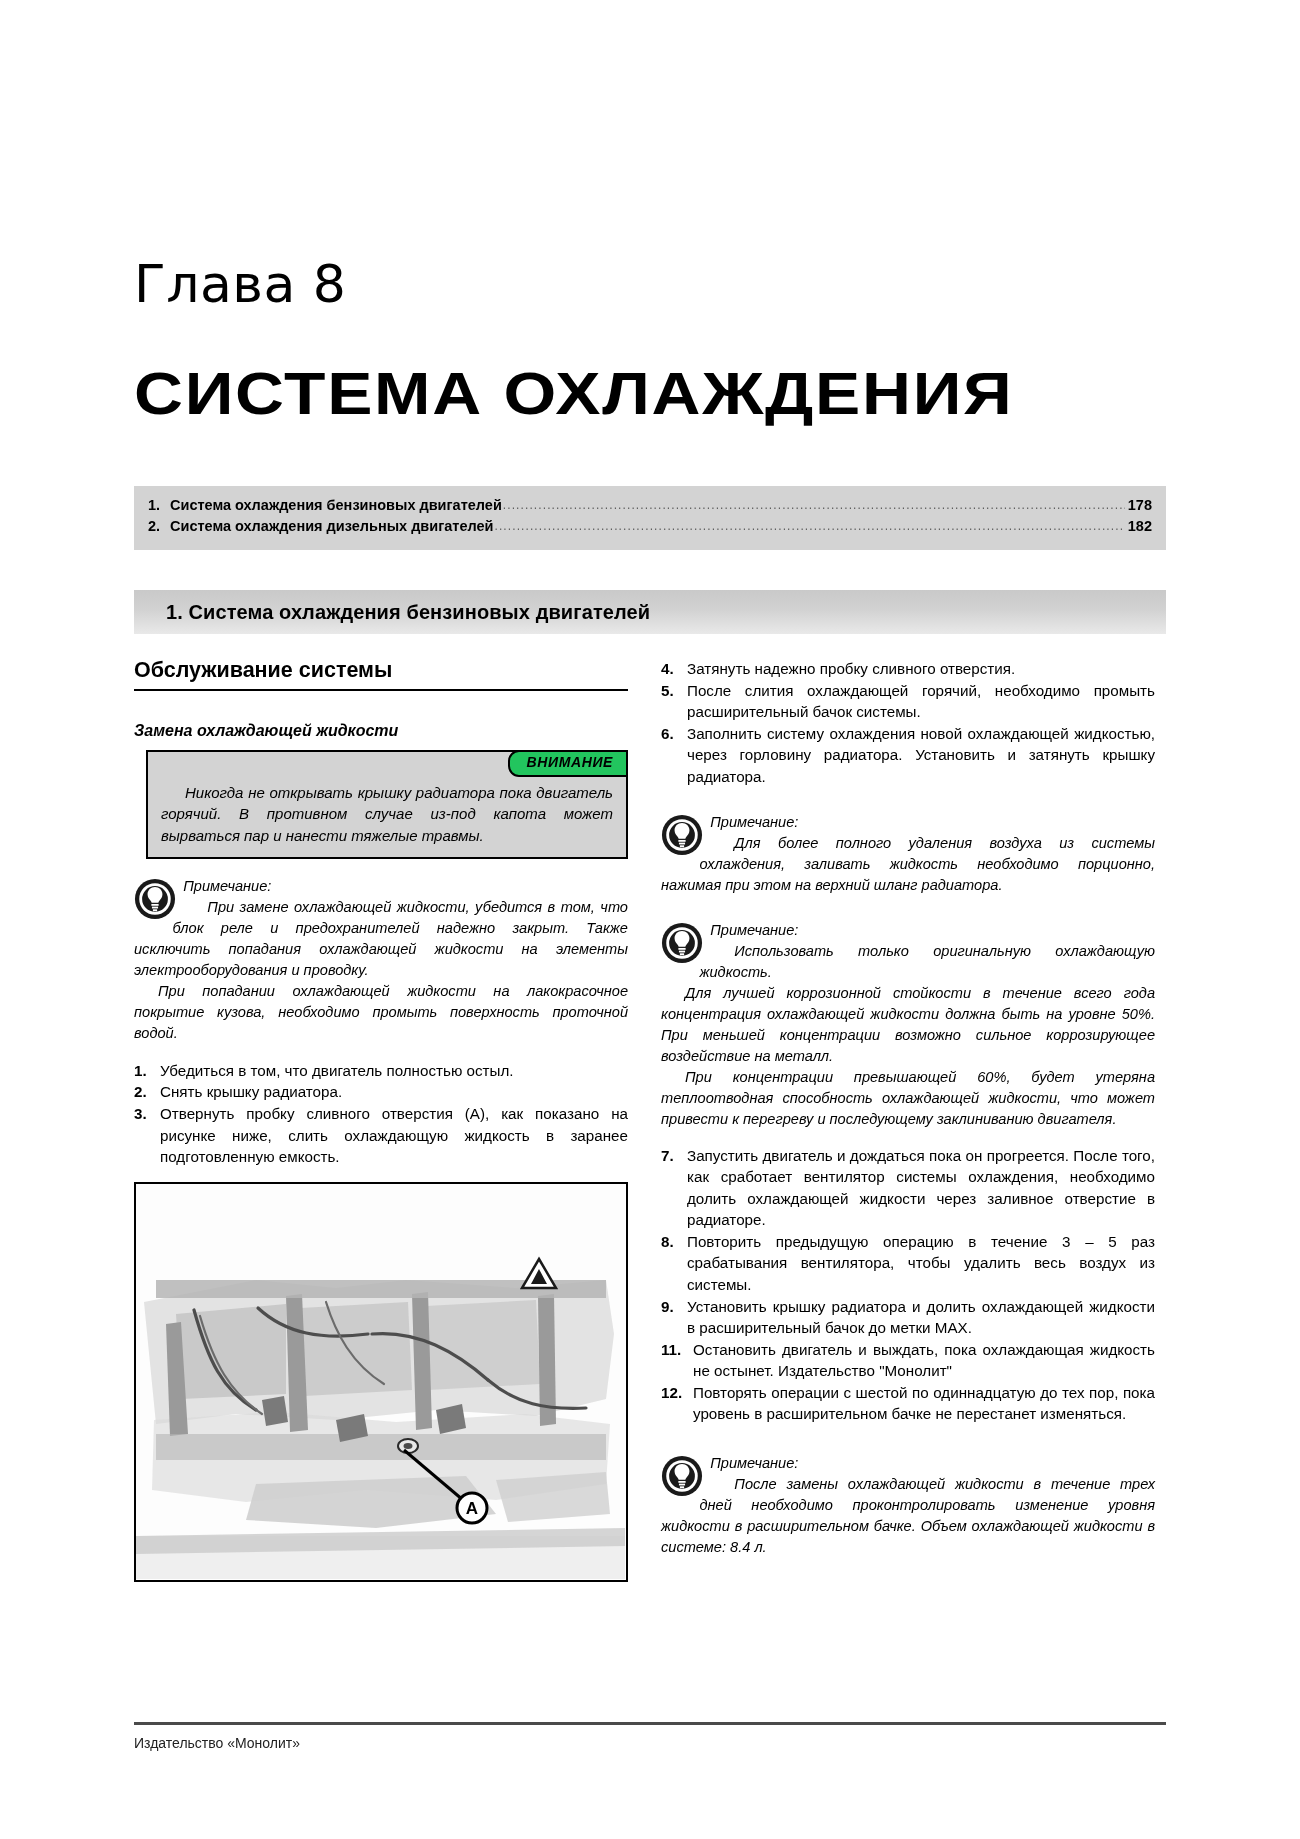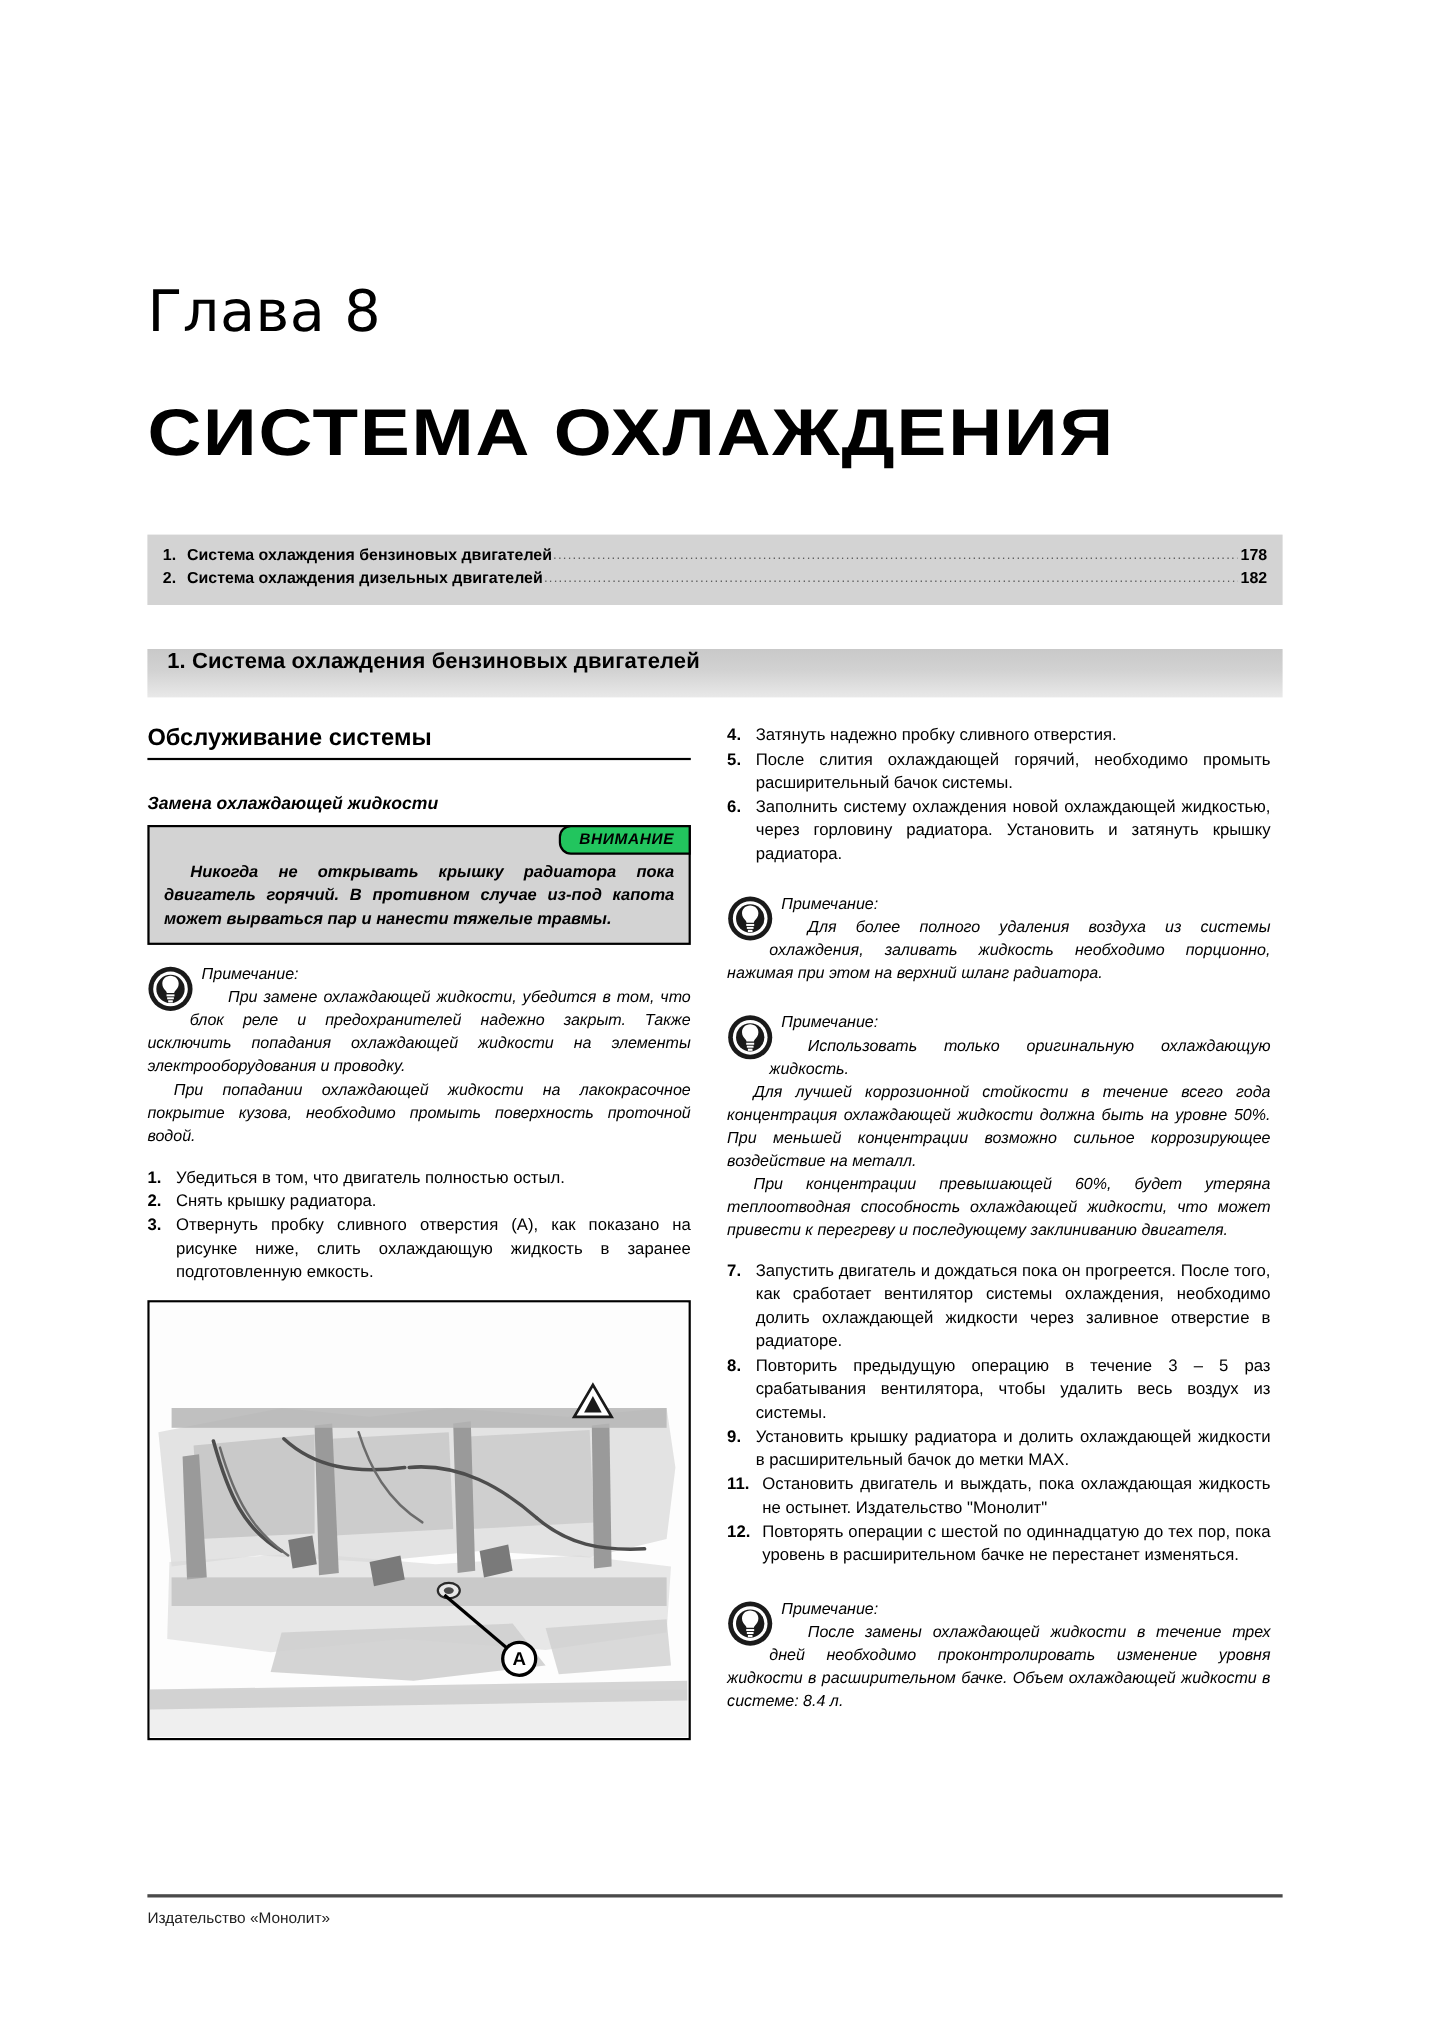--- a/index.html
+++ b/index.html
@@ -78,22 +78,22 @@
   }
   .toc-page { flex: 0 0 auto; font-weight: bold; }
 
   
   .section-bar {
     margin-top: 40px;
     width: 1032px;
     height: 44px;
     background: linear-gradient(to bottom, #c9c9c9 0%, #d2d2d2 45%, #e9e9e9 100%);
     display: flex;
-    align-items: flex-start;
-    padding-left: 18px;
+    align-items: center;
+    padding-left: 32px;
   }
   .section-bar-text {
     font-size: 20px;
     font-weight: bold;
     letter-spacing: 0.1px;
   }
 
   
   .cols {
     margin-top: 24px;
@@ -133,25 +133,26 @@
     font-style: italic;
     letter-spacing: 0.6px;
     z-index: 3;
     line-height: 1.25;
   }
   .attn-box {
     border: 2.5px solid #000;
     background: #d3d3d3;
     padding: 30px 13px 11px 13px;
     font-size: 15px;
-    font-weight: bold;
+    font-weight: normal;
     font-style: italic;
     line-height: 1.42;
     text-align: justify;
     text-indent: 24px;
+    margin-left: 12px;
   }
 
   
   .note { margin-top: 17px; position: relative; }
   .note-icon {
     float: left;
     width: 42px; height: 42px;
     margin: 2px 9px 0 0;
     shape-outside: circle(50%);
   }

